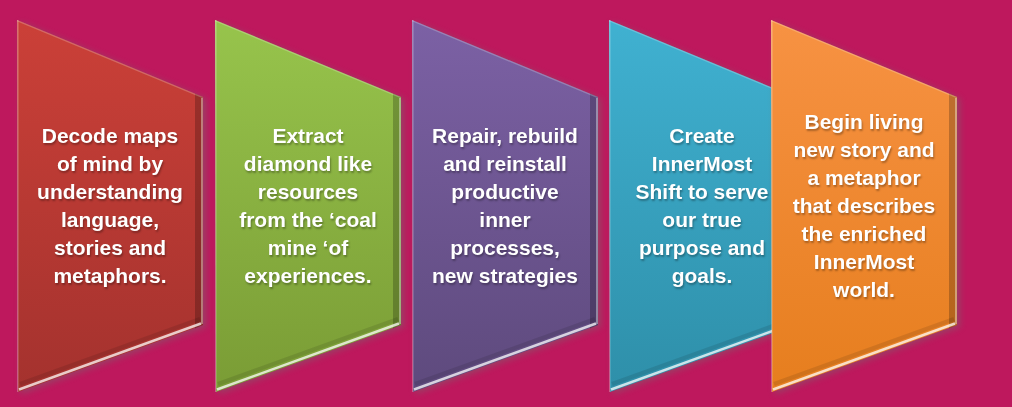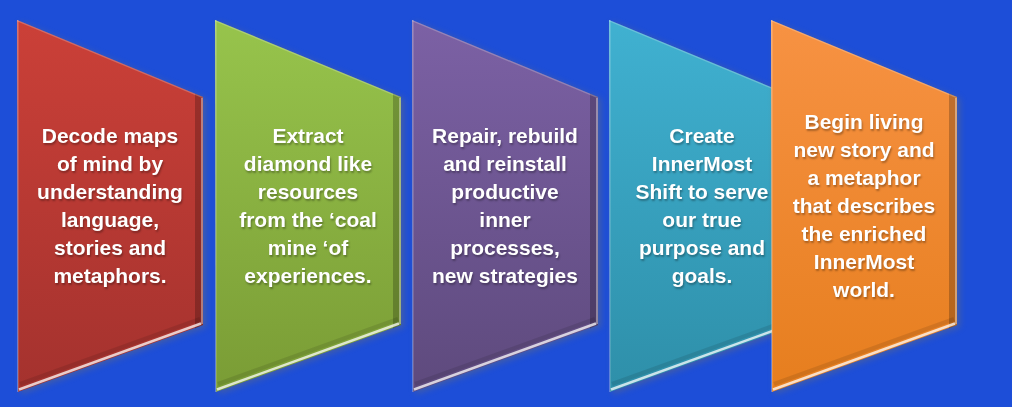--- a/index.html
+++ b/index.html
@@ -4,21 +4,21 @@
 <style>
   html, body {
     margin: 0;
     padding: 0;
     background: #ffffff;
   }
   .canvas {
     position: relative;
     width: 1012px;
     height: 407px;
-    background: #1d4ed8;
+    background: #be185d;
     overflow: hidden;
     font-family: "Liberation Sans", "DejaVu Sans", sans-serif;
   }
   .step {
     position: absolute;
     top: 20px;
     width: 186px;
     height: 372px;
   }
   .shape {

